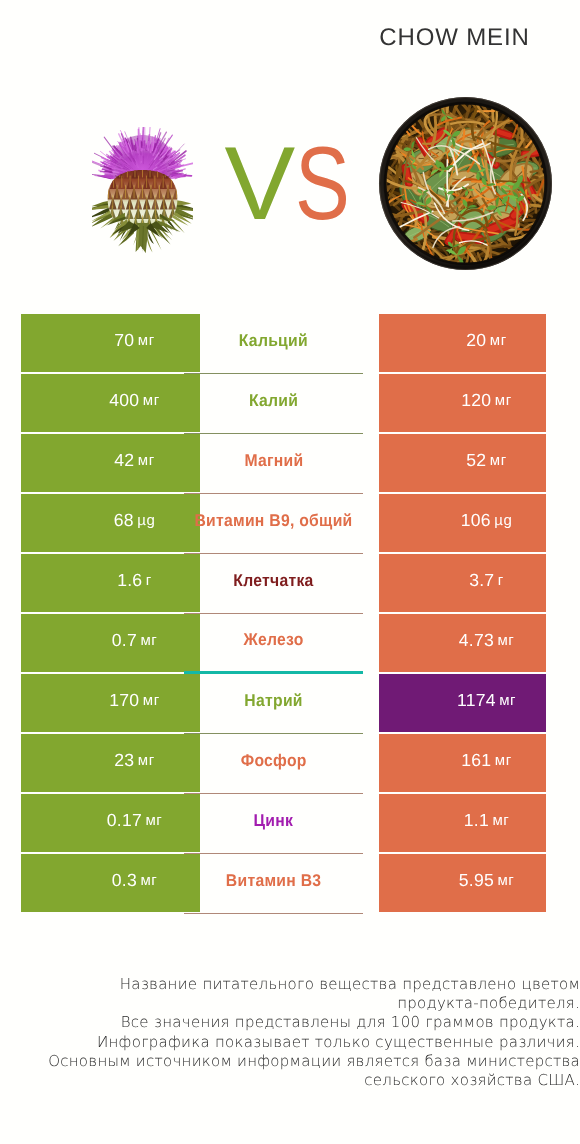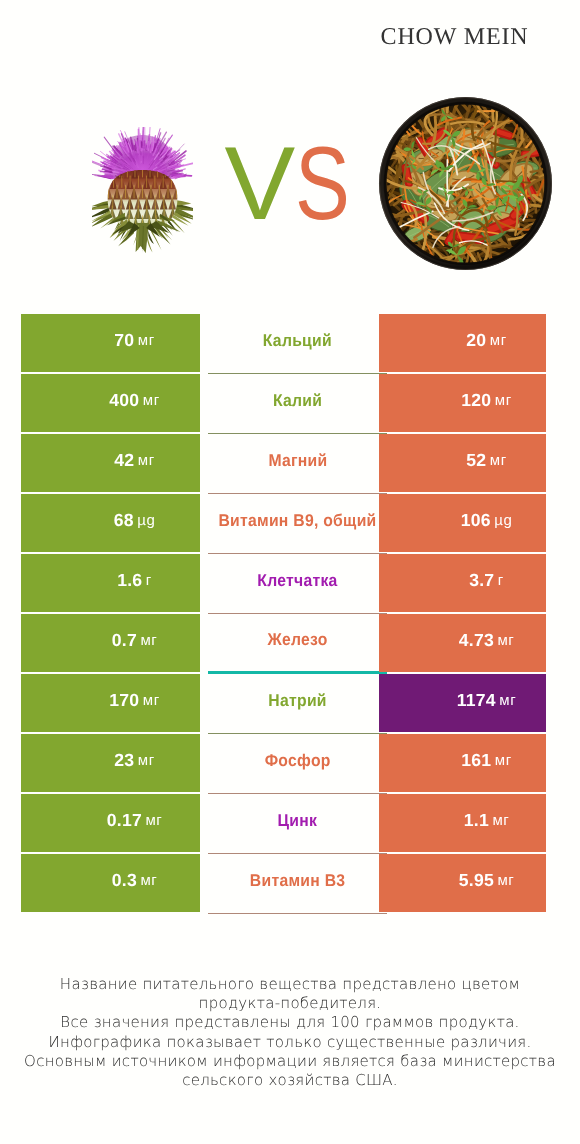--- a/index.html
+++ b/index.html
@@ -1,42 +1,42 @@
 <!DOCTYPE html>
 <html><head>
 <meta charset="utf-8">
 <style>
   html,body{margin:0;padding:0;}
   body{width:580px;height:1144px;background:#fffffd;font-family:"Liberation Sans",sans-serif;overflow:hidden;position:relative;-webkit-font-smoothing:antialiased;text-rendering:geometricPrecision;}
   .page{position:relative;width:580px;height:1144px;}
   
   .titles{position:absolute;top:0;left:0;width:580px;height:70px;}
   .title-l{position:absolute;left:22px;top:21px;width:209px;text-align:center;font-size:27px;color:#161616;letter-spacing:0.2px;}
-  .title-r{position:absolute;left:375px;top:24px;width:159px;text-align:center;font-family:Liberation Serif, serif;font-weight:300;font-size:24px;color:#333;letter-spacing:0.85px;}
+  .title-r{position:absolute;left:375px;top:24px;width:159px;text-align:center;font-family:Liberation Sans, sans-serif;font-weight:300;font-size:24px;color:#333;letter-spacing:0.85px;}
   .hero{position:absolute;top:0;left:0;width:580px;height:300px;}
   .img-l{position:absolute;left:92px;top:127px;width:101px;height:126px;}
   .img-r{position:absolute;left:377px;top:95px;width:177px;height:177px;}
   .art{display:block;width:100%;height:100%;}
   .vs{position:absolute;left:6px;top:134px;width:578px;text-align:center;font-size:104px;line-height:100px;font-weight:400;letter-spacing:0px;}
   .vs .v{display:inline-block;transform:scaleX(1.02);transform-origin:right center;}
   .vs .s{display:inline-block;transform:scaleX(0.79);transform-origin:left center;}
   .vs .v{color:#82a72f;}
   .vs{letter-spacing:0;}
   .vs .s{color:#e06e49;}
   
   .table{position:absolute;left:0;top:314px;width:580px;}
   .row{position:relative;height:60px;}
   .cell-l{position:absolute;left:21px;top:0;width:179px;height:58px;display:flex;align-items:center;justify-content:center;color:#fff;font-size:17.6px;padding-bottom:6px;box-sizing:border-box;letter-spacing:0.2px;}
   .cell-r{position:absolute;left:379px;top:0;width:167px;height:58px;display:flex;align-items:center;justify-content:center;color:#fff;font-size:17.6px;padding-bottom:6px;box-sizing:border-box;letter-spacing:0.2px;}
   .cell-m span{display:inline-block;transform:scaleX(0.925);transform-origin:center;}
-  .cell-m{position:absolute;left:208px;top:0;width:179px;height:60px;display:flex;align-items:center;justify-content:center;font-size:17px;font-weight:bold;padding-bottom:6px;letter-spacing:0.3px;box-sizing:border-box;}
-  .num{font-weight:bold;margin-left:48px;}
+  .cell-m{position:absolute;left:184px;top:0;width:179px;height:60px;display:flex;align-items:center;justify-content:center;font-size:17px;font-weight:bold;padding-bottom:6px;letter-spacing:0.3px;box-sizing:border-box;}
+  .num{font-weight:normal;margin-left:48px;}
   .unit{font-weight:normal;font-size:15px;margin-left:3.5px;letter-spacing:0.5px;}
   
-  .footer{position:absolute;left:0;top:975px;width:580px;text-align:center;font-family:"DejaVu Sans",sans-serif;font-weight:300;font-size:15px;line-height:19.2px;color:#2b2b2b;letter-spacing:0.27px;}
+  .footer{position:absolute;left:0;top:975px;width:580px;text-align:right;font-family:"DejaVu Sans",sans-serif;font-weight:300;font-size:15px;line-height:19.2px;color:#2b2b2b;letter-spacing:0.27px;}
 </style>
 </head>
 <body>
 
 <div class="page">
   <div class="titles">
     <div class="title-r">CHOW MEIN</div>
   </div>
   <div class="hero">
 <div class="img-l">
@@ -1455,21 +1455,21 @@
         <div class="cell-r" style="background:#e06e49">
           <span class="num">106</span>
           <span class="unit">µg</span>
         </div>
       </div>
       <div class="row">
         <div class="cell-l" style="background:#82a72f">
           <span class="num">1.6</span>
           <span class="unit">г</span>
         </div>
-        <div class="cell-m" style="color:#a21caf;border-bottom:1px solid #b08878">
+        <div class="cell-m" style="color:#7f1d1d;border-bottom:1px solid #b08878">
           <span>Клетчатка</span>
         </div>
         <div class="cell-r" style="background:#e06e49">
           <span class="num">3.7</span>
           <span class="unit">г</span>
         </div>
       </div>
       <div class="row">
         <div class="cell-l" style="background:#82a72f">
           <span class="num">0.7</span>

